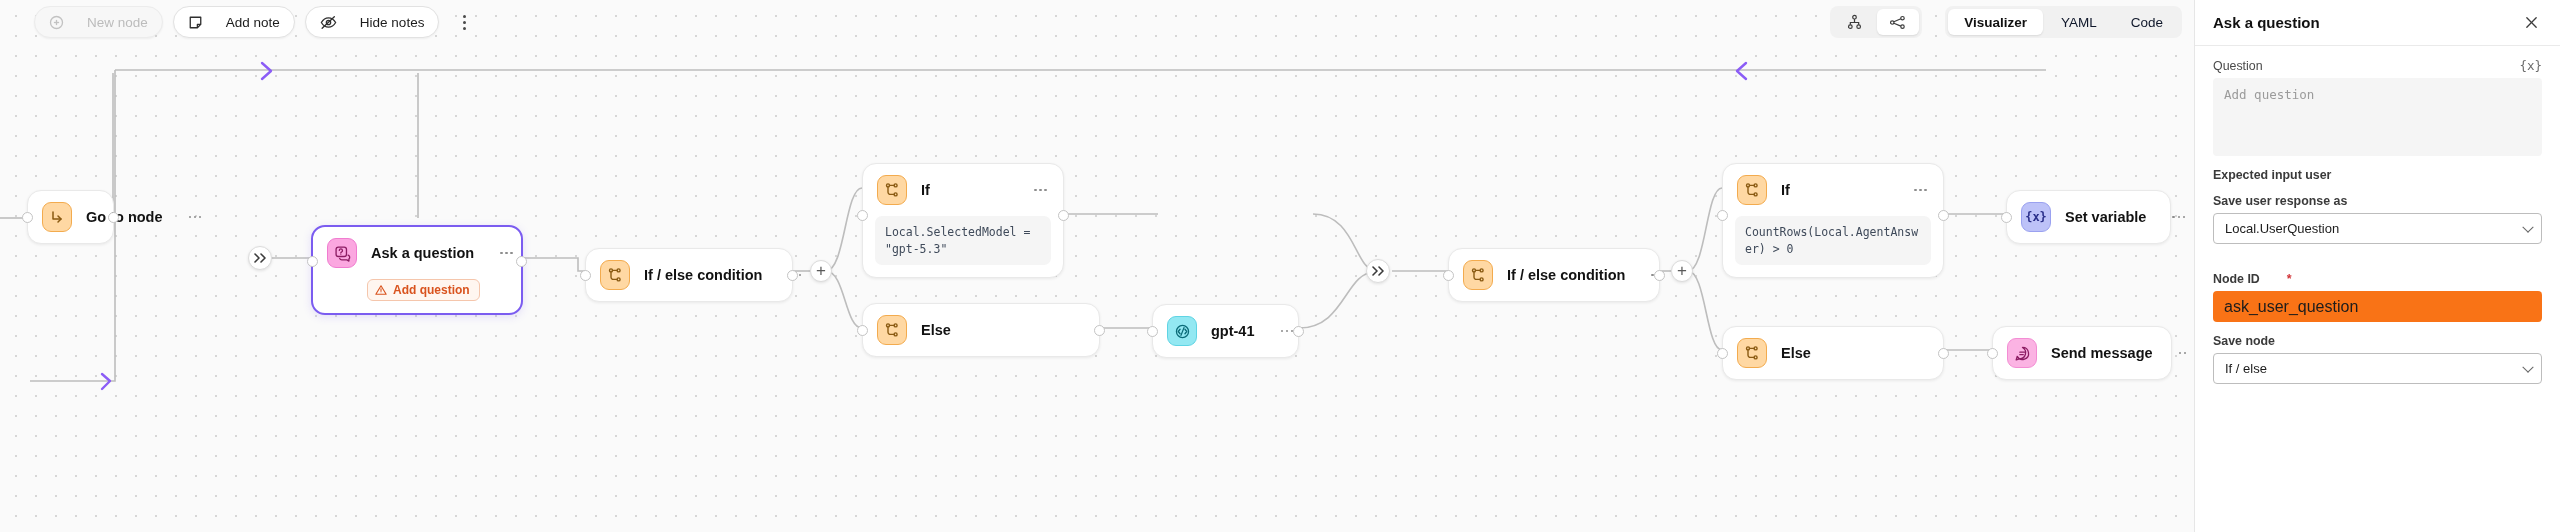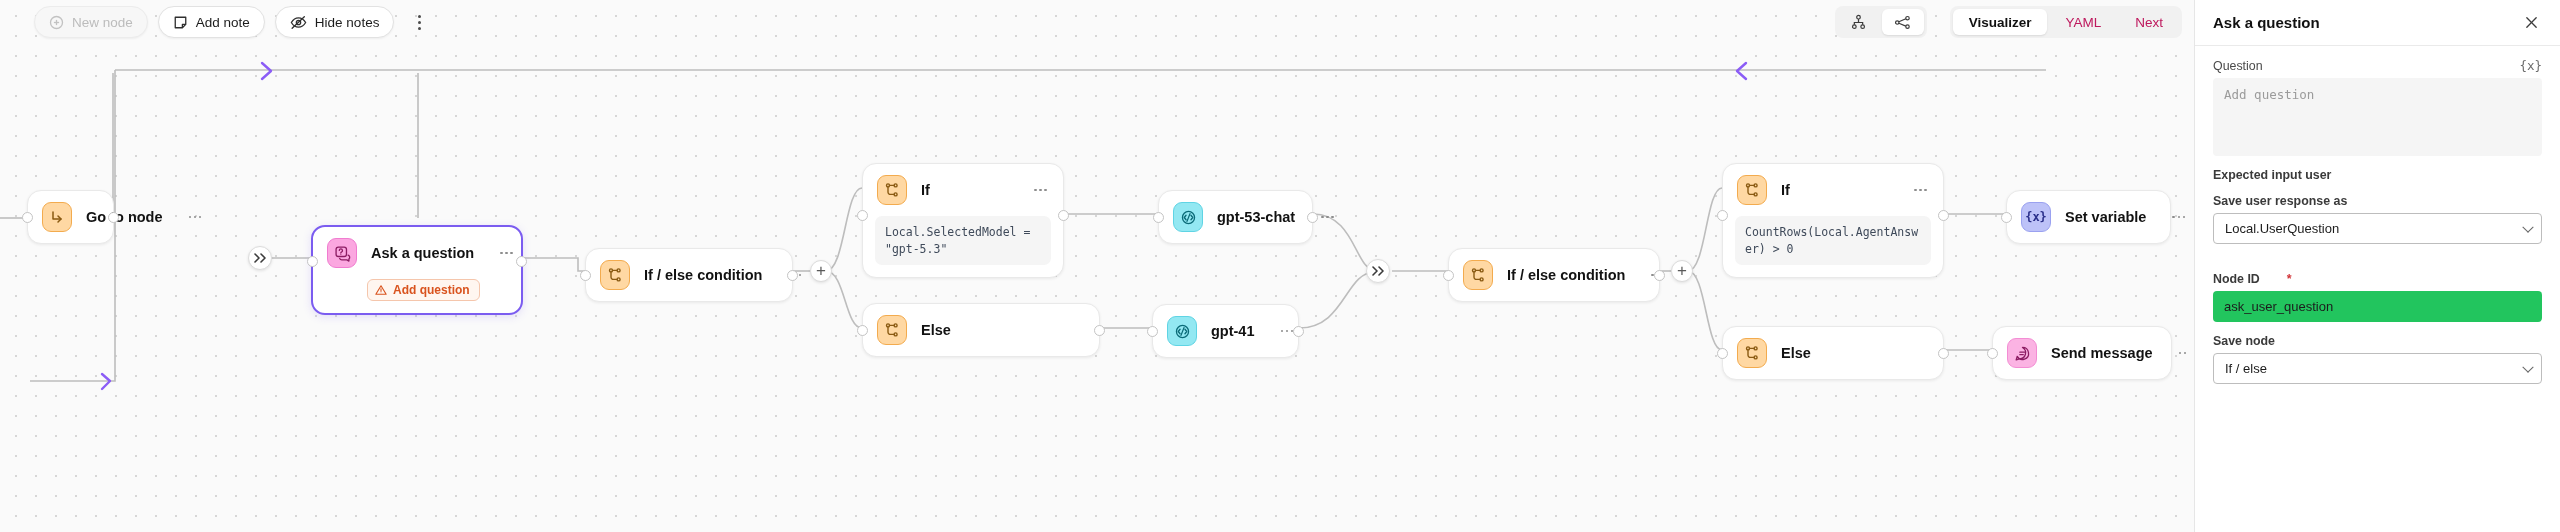--- a/index.html
+++ b/index.html
@@ -24,21 +24,21 @@
   }
   #edges { position: absolute; left: 0; top: 0; width: 2194px; height: 532px; pointer-events: none; }
 
   
   #toolbar-left {
     position: absolute; left: 34px; top: 6px;
     display: flex; align-items: center; gap: 10px;
     z-index: 40;
   }
   .tb-btn {
-    display: flex; align-items: center; gap: 8px;
+    display: flex; align-items: center; gap: 23px;
     height: 32px; padding: 0 14px;
     border: 1px solid #e2e2e2; border-radius: 16px;
     background: #ffffff; color: #1c1c1c;
     font-size: 13.5px; font-weight: 400; white-space: nowrap;
     box-shadow: 0 1px 2px rgba(0,0,0,.05);
     cursor: pointer;
   }
   .tb-btn.disabled { color: #bcbcbc; background: #f7f7f7; border-color: #ececec; cursor: default; }
   .tb-kebab {
     width: 26px; height: 30px; display: flex; flex-direction: column;
@@ -55,21 +55,21 @@
     background: #f1f1f1; border-radius: 8px; padding: 3px; gap: 2px;
   }
   .seg-ico {
     width: 42px; height: 26px; border-radius: 6px;
     display: flex; align-items: center; justify-content: center; cursor: pointer;
   }
   .seg-ico.active { background: #ffffff; box-shadow: 0 1px 2px rgba(0,0,0,.10); }
   .seg-txt {
     height: 26px; padding: 0 16px; border-radius: 6px;
     display: flex; align-items: center; justify-content: center;
-    font-size: 13.5px; color: #be185d; cursor: pointer; white-space: nowrap;
+    font-size: 13.5px; color: #0f172a; cursor: pointer; white-space: nowrap;
   }
   .seg-txt.active { background: #ffffff; color: #111; font-weight: 700; box-shadow: 0 1px 2px rgba(0,0,0,.10); }
 
   
   .node {
     position: absolute;
     background: #ffffff;
     border: 1px solid #e9e9e9;
     border-radius: 14px;
     box-shadow: 0 1px 3px rgba(0,0,0,.07);
@@ -163,23 +163,23 @@
     border: 1px solid #bdbdbd; border-radius: 4px;
     padding: 0 28px 0 11px; display: flex; align-items: center;
     font-size: 13px; color: #1c1c1c; position: relative; cursor: pointer;
   }
   .select .chev {
     position: absolute; right: 9px; top: 50%; margin-top: -3px;
     width: 8px; height: 8px; border-right: 1.4px solid #666;
     border-bottom: 1.4px solid #666; transform: rotate(45deg) translate(-2px,-2px);
   }
   .readonly {
-    width: 100%; height: 31px; background: #22c55e; border: none;
+    width: 100%; height: 31px; background: #f97316; border: none;
     border-radius: 4px; padding: 0 11px; display: flex; align-items: center;
-    font-size: 13px; color: #1c1c1c;
+    font-size: 16px; color: #1c1c1c;
   }
   .spacer-md { height: 16px; }
 </style>
 </head>
 <body>
 
 <div id="app">
 
   <div id="canvas">
 
@@ -340,40 +340,20 @@
               <circle cx="11.6" cy="3.4" r="1.5"></circle>
               <circle cx="11.6" cy="12.4" r="1.5"></circle>
             <path d="M4,4.9 L4,10 a2.4,2.4 0 0 0 2.4,2.4 L10.1,12.4"></path>
               <path d="M5.5,3.4 L10.1,3.4"></path>
           </svg>
         </div>
         <div class="node-title">Else</div>
       </div>
     </div>
 
-    <div class="node" style="left:1158px; top:190px; width:155px;">
-      <div class="port l"></div>
-      <div class="port r"></div>
-      <div class="node-head">
-        <div class="node-ico cyan">
-          <svg width="17" height="17" viewBox="0 0 18 18" fill="none" stroke="#0b6b78" stroke-width="1.4" stroke-linecap="round" stroke-linejoin="round">
-            <circle cx="9" cy="9" r="6.4"></circle>
-              <path d="M10.6,4.9 L7.4,13.1"></path>
-              <path d="M6.4,6.6 L4.5,9 L6.4,11.4"></path>
-              <path d="M11.6,6.6 L13.5,9 L11.6,11.4"></path>
-          </svg>
-        </div>
-        <div class="node-title">gpt-53-chat</div>
-        <div class="node-dots">
-            <i></i>
-            <i></i>
-            <i></i>
-          </div>
-      </div>
-    </div>
 
     <div class="node" style="left:1152px; top:304px; width:147px;">
       <div class="port l"></div>
       <div class="port r"></div>
       <div class="node-head">
         <div class="node-ico cyan">
           <svg width="17" height="17" viewBox="0 0 18 18" fill="none" stroke="#0b6b78" stroke-width="1.4" stroke-linecap="round" stroke-linejoin="round">
             <circle cx="9" cy="9" r="6.4"></circle>
               <path d="M10.6,4.9 L7.4,13.1"></path>
               <path d="M6.4,6.6 L4.5,9 L6.4,11.4"></path>
@@ -544,21 +524,21 @@
             <circle cx="15" cy="4.2" r="1.9"></circle>
             <circle cx="15" cy="13.6" r="1.9"></circle>
           <path d="M5.4,8.2 L13.2,4.8 M5.4,9.8 L13.2,13"></path>
         </svg>
       </div>
     </div>
 
     <div class="seg">
       <div class="seg-txt active">Visualizer</div>
       <div class="seg-txt">YAML</div>
-      <div class="seg-txt">Next</div>
+      <div class="seg-txt">Code</div>
     </div>
   </div>
 
   <div id="panel">
     <div id="panel-head">
       <div id="panel-title">Ask a question</div>
       <div id="panel-close">
         <svg width="15" height="15" viewBox="0 0 16 16" fill="none" stroke="#3c3c3c" stroke-width="1.4" stroke-linecap="round">
           <path d="M3,3 L13,13"></path>
             <path d="M13,3 L3,13"></path>

